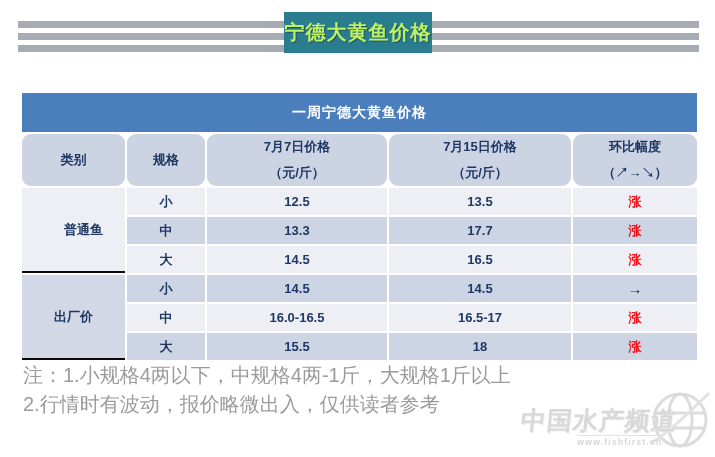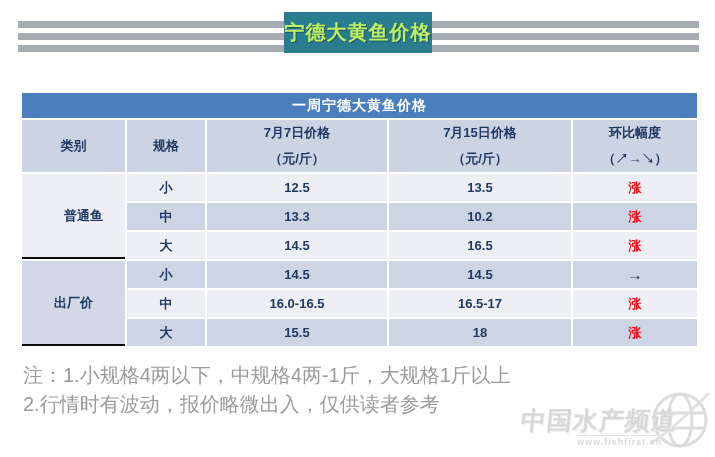--- a/index.html
+++ b/index.html
@@ -32,23 +32,23 @@
     width: 679px; table-layout: fixed;
     border-collapse: separate; border-spacing: 2px;
   }
   .price-table td {
     padding: 0; text-align: center; vertical-align: middle;
     color: #1f3864; font-weight: bold; font-size: 13px;
     height: 27px; overflow: hidden;
   }
   td.title-cell {
     background: #4a7ebc; color: #ffffff; font-size: 14px;
-    height: 25px; letter-spacing: 1px;
+    height: 39px; letter-spacing: 1px;
   }
-  td.header-cell { background: #ccd3e3; height: 38px; }
+  td.header-cell { background: #ccd3e3; height: 38px; border-radius: 9px; }
   .hdr-line { line-height: 26px; }
   .bg-light { background: #edeff5; }
   .bg-dark  { background: #cdd4e4; }
   td.cat-cell { border-bottom: 2px solid #0b0b0b; }
   td.cat-light { background: #edeff5; padding-left: 20px; }
   td.cat-dark  { background: #d3d8e7; margin-left: 28px; }
   td.trend-up { color: #f01018; }
   td.trend-flat { color: #17233f; font-size: 15px; }
 
   
@@ -116,21 +116,21 @@
   <tr>
     <td rowspan="3" class="cat-cell cat-light">普通鱼</td>
     <td class="bg-light">小</td>
     <td class="bg-light">12.5</td>
     <td class="bg-light">13.5</td>
     <td class="bg-light trend-up">涨</td>
   </tr>
   <tr>
     <td class="bg-dark">中</td>
     <td class="bg-dark">13.3</td>
-    <td class="bg-dark">10.2</td>
+    <td class="bg-dark">17.7</td>
     <td class="bg-dark trend-up">涨</td>
   </tr>
   <tr>
     <td class="bg-light">大</td>
     <td class="bg-light">14.5</td>
     <td class="bg-light">16.5</td>
     <td class="bg-light trend-up">涨</td>
   </tr>
 
   <tr>

